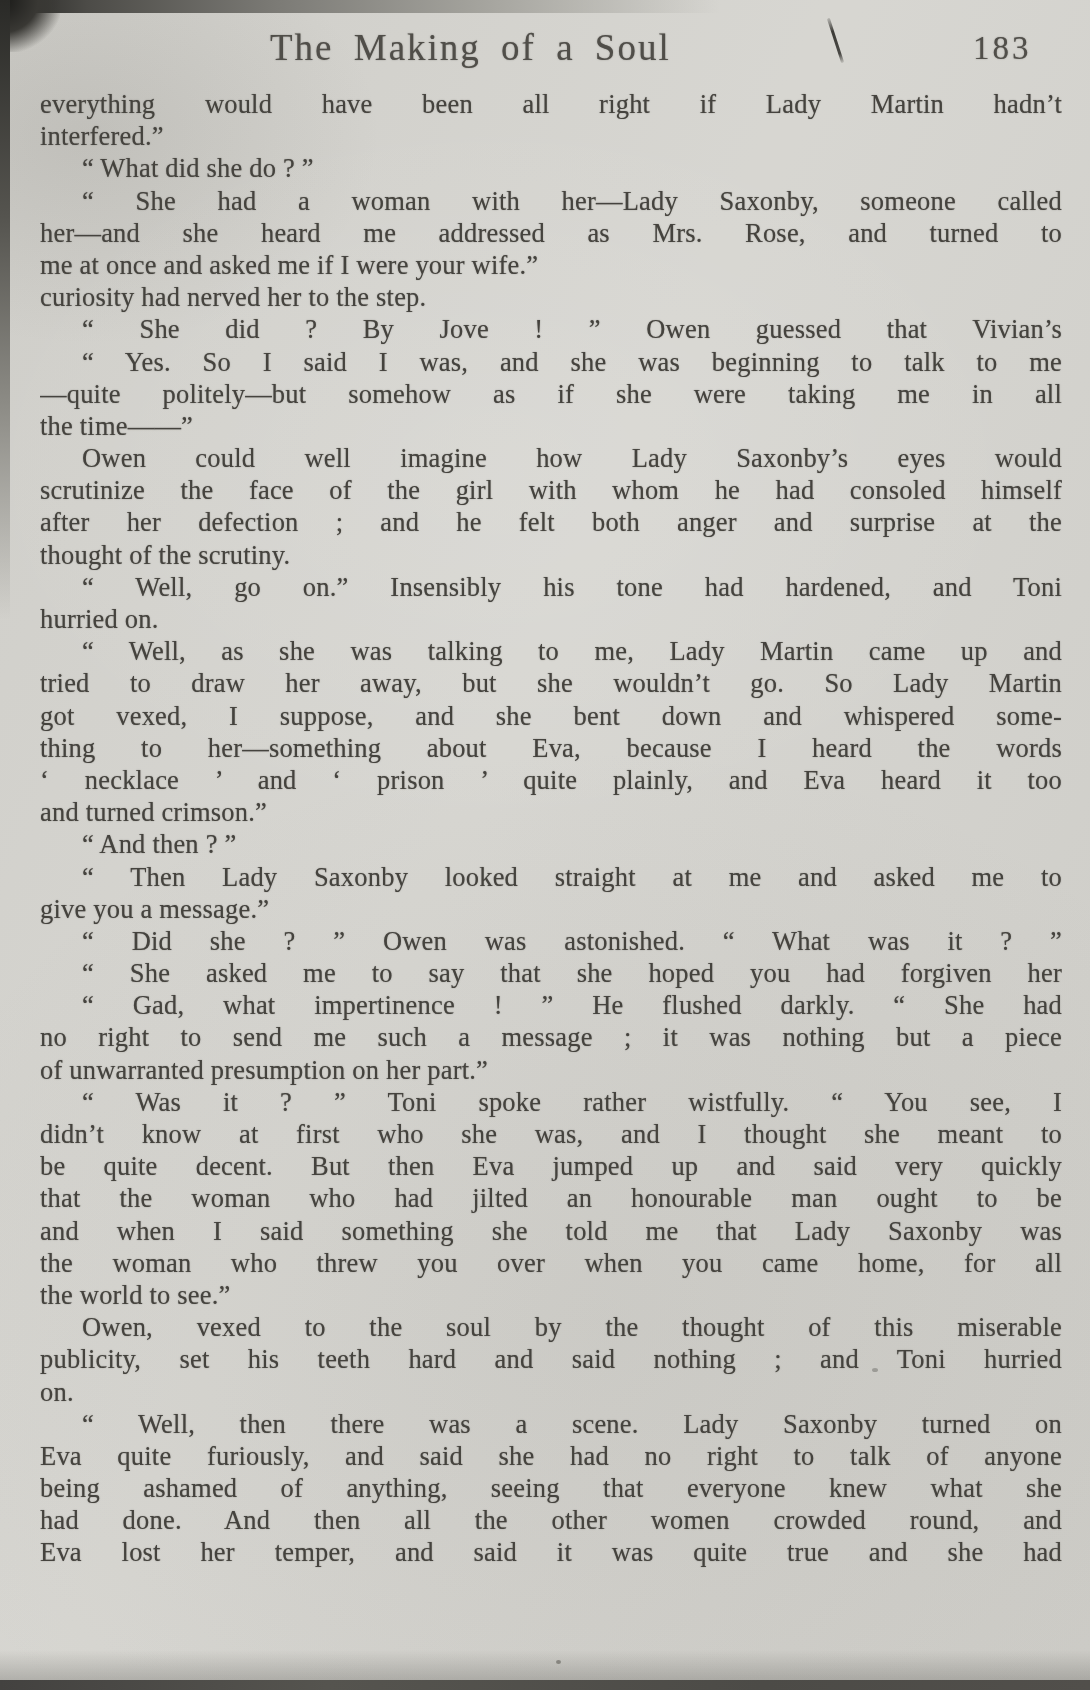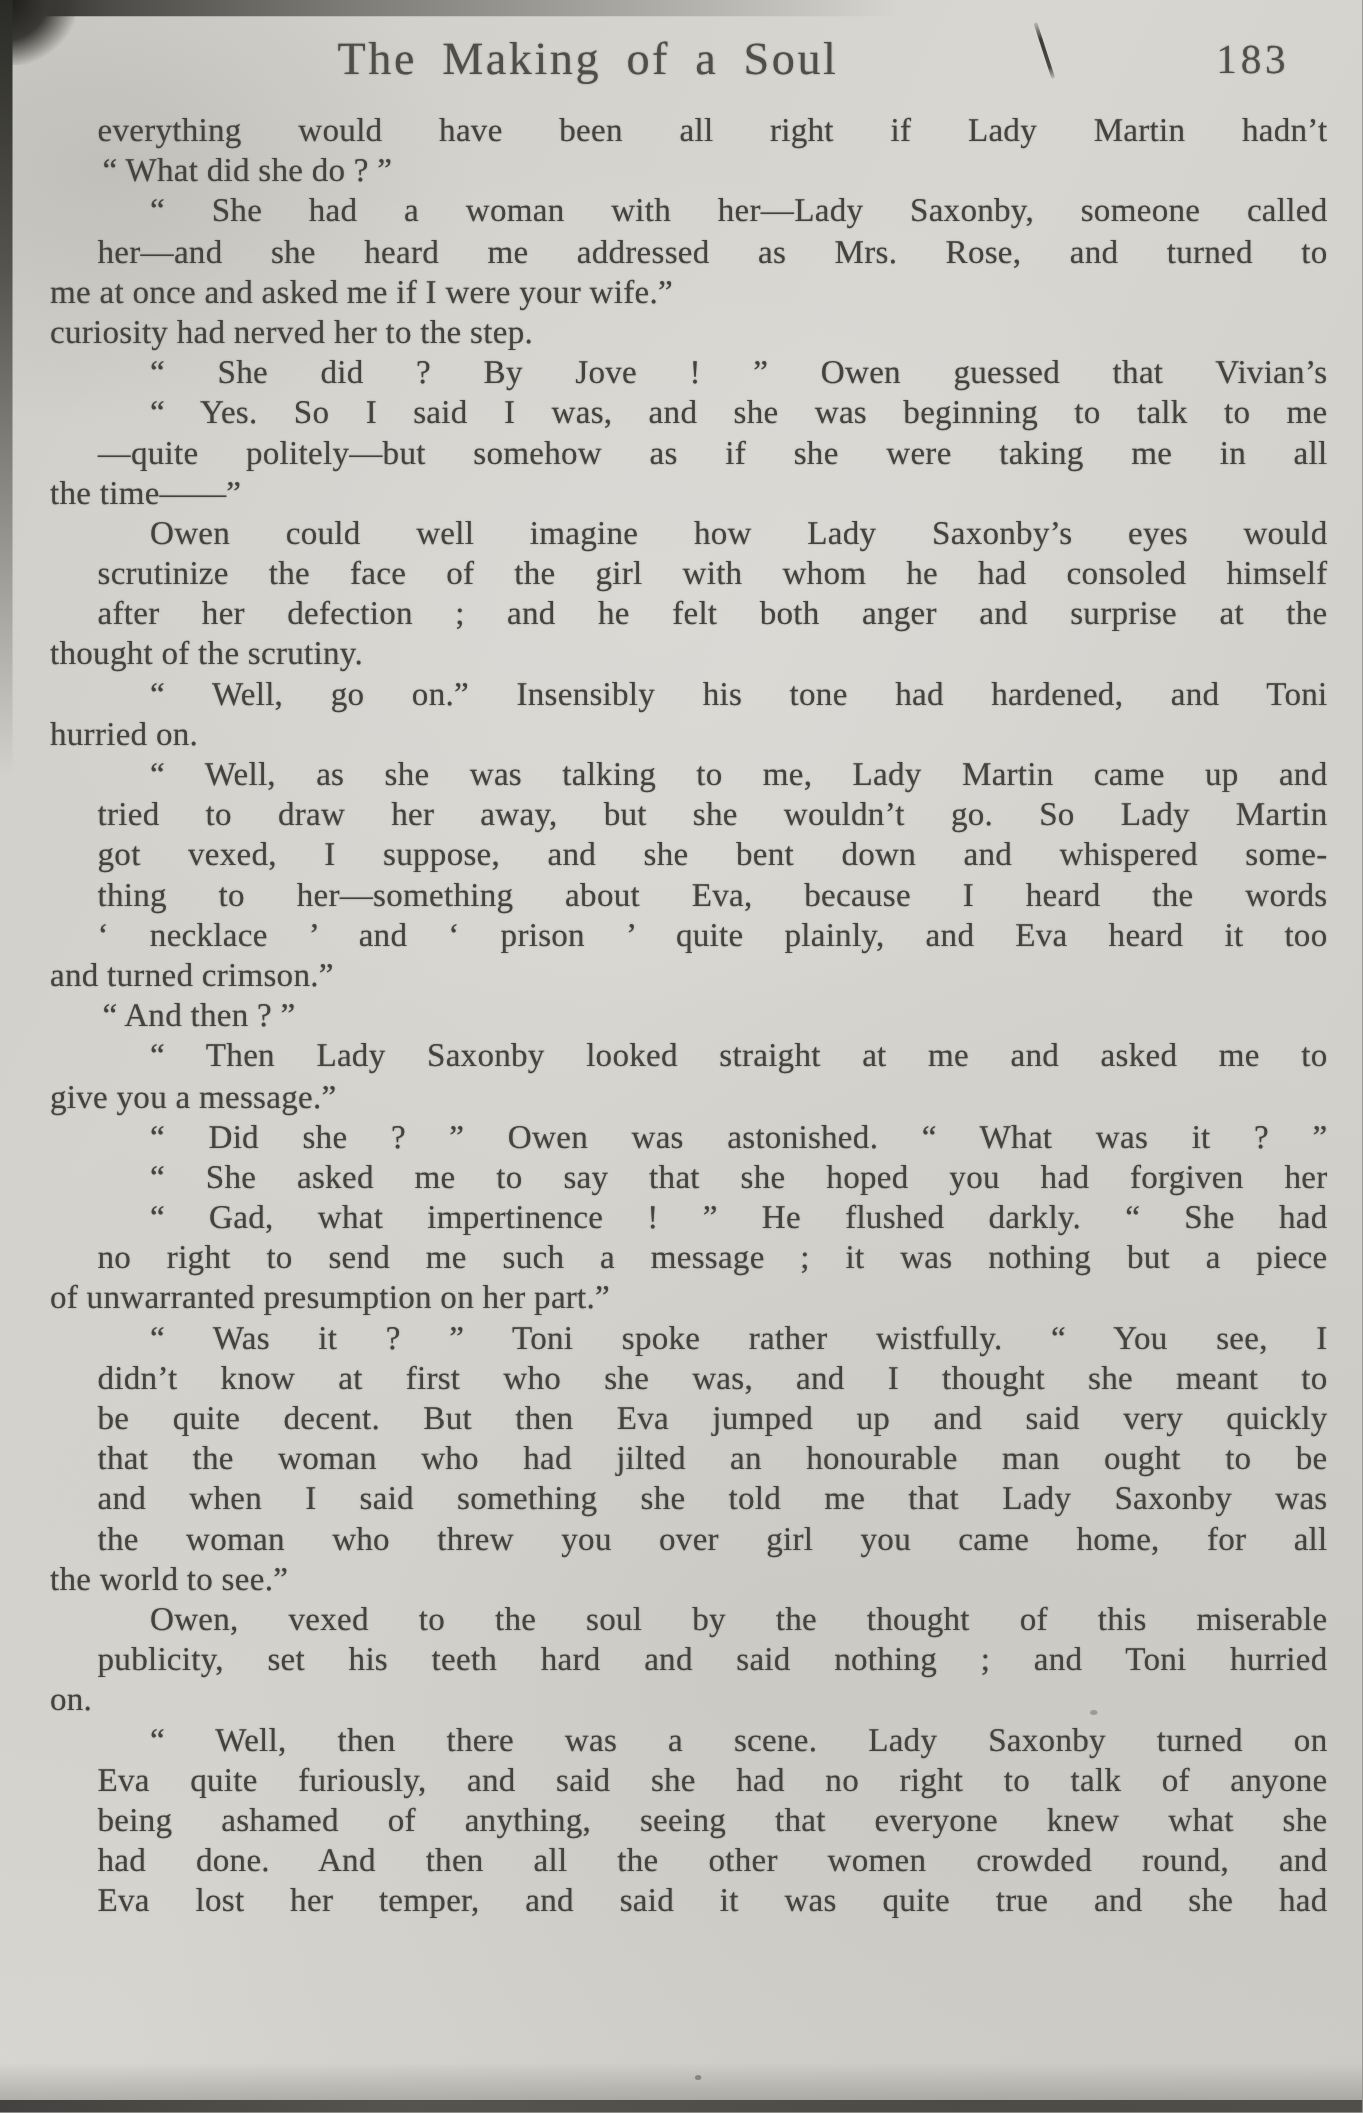--- a/index.html
+++ b/index.html
@@ -31,21 +31,21 @@
   }
   
   .body{
     position:absolute;left:40px;top:88px;width:1022px;
     font-size:26.5px;line-height:32.2px;
     color:#45433e;
     letter-spacing:0.2px;
     text-shadow:0 0 1.2px rgba(69,67,62,0.6);
   }
   .line{height:32.2px;overflow:hidden;}
-  .line.just{text-align:justify;text-align-last:justify;text-justify:inter-word;margin-left:38px;}
+  .line.just{text-align:justify;text-align-last:justify;text-justify:inter-word;}
   .line.indent{padding-left:42px;}
   
   .edge-top{
     position:absolute;top:0;left:0;width:720px;height:13px;
     background:linear-gradient(to right,#242422 0%,#4c4b47 12%,#7b7a75 38%,#a9a8a2 70%,rgba(169,168,162,0) 100%);
   }
   .corner-tl{
     position:absolute;top:0;left:0;width:60px;height:52px;
     background:radial-gradient(ellipse at 0% 0%, #181816 0%, #393834 45%, rgba(57,56,52,0) 75%);
   }
@@ -74,20 +74,21 @@
 <body>
 
 <div class="page">
   <div class="running-header">
     <span class="title">The Making of a Soul</span>
     <span class="pagenum">183</span>
   </div>
 
   <div class="body">
       <div class="line just">everything would have been all right if Lady Martin hadn’t</div>
+      <div class="line">interfered.”</div>
       <div class="line indent">“ What did she do ? ”</div>
       <div class="line indent just">“ She had a woman with her—Lady Saxonby, someone called</div>
       <div class="line just">her—and she heard me addressed as Mrs. Rose, and turned to</div>
       <div class="line">me at once and asked me if I were your wife.”</div>
       <div class="line">curiosity had nerved her to the step.</div>
       <div class="line indent just">“ She did ? By Jove ! ” Owen guessed that Vivian’s</div>
       <div class="line indent just">“ Yes. So I said I was, and she was beginning to talk to me</div>
       <div class="line just">—quite politely—but somehow as if she were taking me in all</div>
       <div class="line">the time——”</div>
       <div class="line indent just">Owen could well imagine how Lady Saxonby’s eyes would</div>
@@ -108,21 +109,21 @@
       <div class="line indent just">“ Did she ? ” Owen was astonished. “ What was it ? ”</div>
       <div class="line indent just">“ She asked me to say that she hoped you had forgiven her</div>
       <div class="line indent just">“ Gad, what impertinence ! ” He flushed darkly. “ She had</div>
       <div class="line just">no right to send me such a message ; it was nothing but a piece</div>
       <div class="line">of unwarranted presumption on her part.”</div>
       <div class="line indent just">“ Was it ? ” Toni spoke rather wistfully. “ You see, I</div>
       <div class="line just">didn’t know at first who she was, and I thought she meant to</div>
       <div class="line just">be quite decent. But then Eva jumped up and said very quickly</div>
       <div class="line just">that the woman who had jilted an honourable man ought to be</div>
       <div class="line just">and when I said something she told me that Lady Saxonby was</div>
-      <div class="line just">the woman who threw you over girl you came home, for all</div>
+      <div class="line just">the woman who threw you over when you came home, for all</div>
       <div class="line">the world to see.”</div>
       <div class="line indent just">Owen, vexed to the soul by the thought of this miserable</div>
       <div class="line just">publicity, set his teeth hard and said nothing ; and Toni hurried</div>
       <div class="line">on.</div>
       <div class="line indent just">“ Well, then there was a scene. Lady Saxonby turned on</div>
       <div class="line just">Eva quite furiously, and said she had no right to talk of anyone</div>
       <div class="line just">being ashamed of anything, seeing that everyone knew what she</div>
       <div class="line just">had done. And then all the other women crowded round, and</div>
       <div class="line just">Eva lost her temper, and said it was quite true and she had</div>
     </div>

